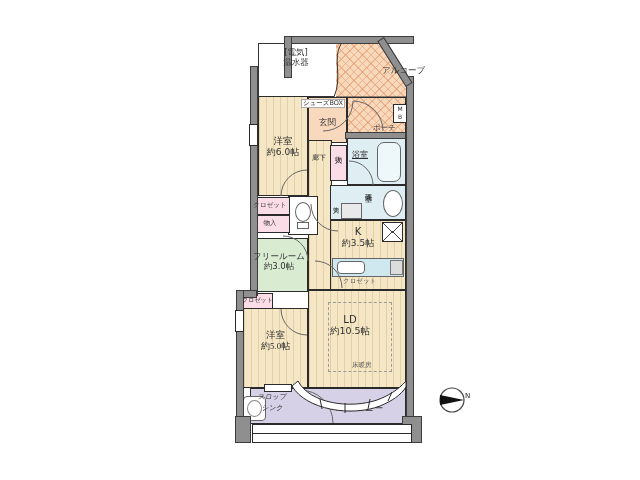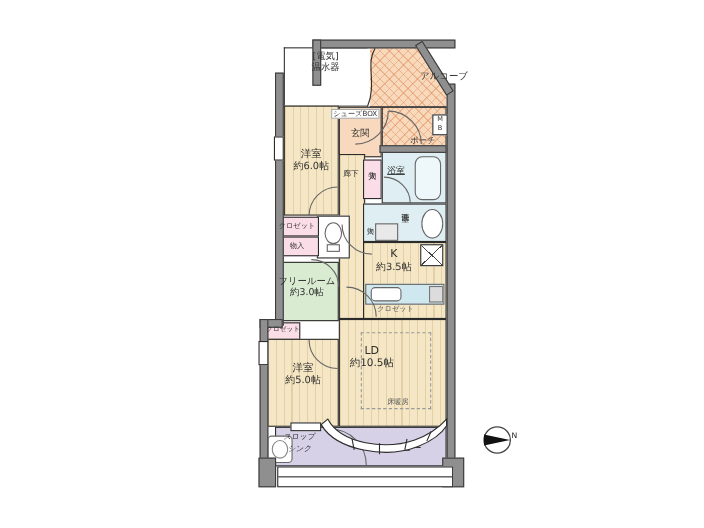--- a/index.html
+++ b/index.html
@@ -116,23 +116,23 @@
     <div>約3.0帖</div>
   </div>
   <div class="abs lbl ctr" style="left:326px;top:226px;width:64px;font-size:10px;">
     <div>K</div>
     <div style="font-size:9px;">約3.5帖</div>
   </div>
   <div class="abs lbl" style="left:343px;top:278px;font-size:6.5px;color:#555;z-index:25;">クロゼット</div>
   <div class="abs lbl ctr" style="left:242px;top:297px;width:31px;font-size:6px;z-index:25;">クロゼット</div>
   <div class="abs lbl ctr" style="left:243px;top:330px;width:65px;font-size:9.5px;">
     <div>洋室</div>
-    <div style="font-size:9px;">約5.0帖</div>
+    <div style="font-size:9px;font-family:Liberation Serif, serif;">約5.0帖</div>
   </div>
-  <div class="abs lbl ctr" style="left:296px;top:314px;width:84px;font-size:10px;">
+  <div class="abs lbl ctr" style="left:308px;top:314px;width:84px;font-size:10px;">
     <div>LD</div>
     <div style="font-size:9.5px;text-align:center;">約10.5帖</div>
   </div>
   <div class="abs lbl" style="left:352px;top:362px;font-size:6.5px;color:#555;z-index:25;text-align:right;">床暖房</div>
   <div class="abs lbl" style="left:258px;top:393px;font-size:7px;transform:skewX(-8deg);z-index:25;">スロップ</div>
   <div class="abs lbl" style="left:262px;top:404px;font-size:7px;transform:skewX(-8deg);z-index:25;">シンク</div>
   <div class="abs lbl" style="left:336px;top:404px;font-size:8.5px;letter-spacing:1px;z-index:25;">バルコニー</div>
   <div class="abs lbl" style="left:465px;top:392px;font-size:7px;color:#222;">N</div>
 
 

